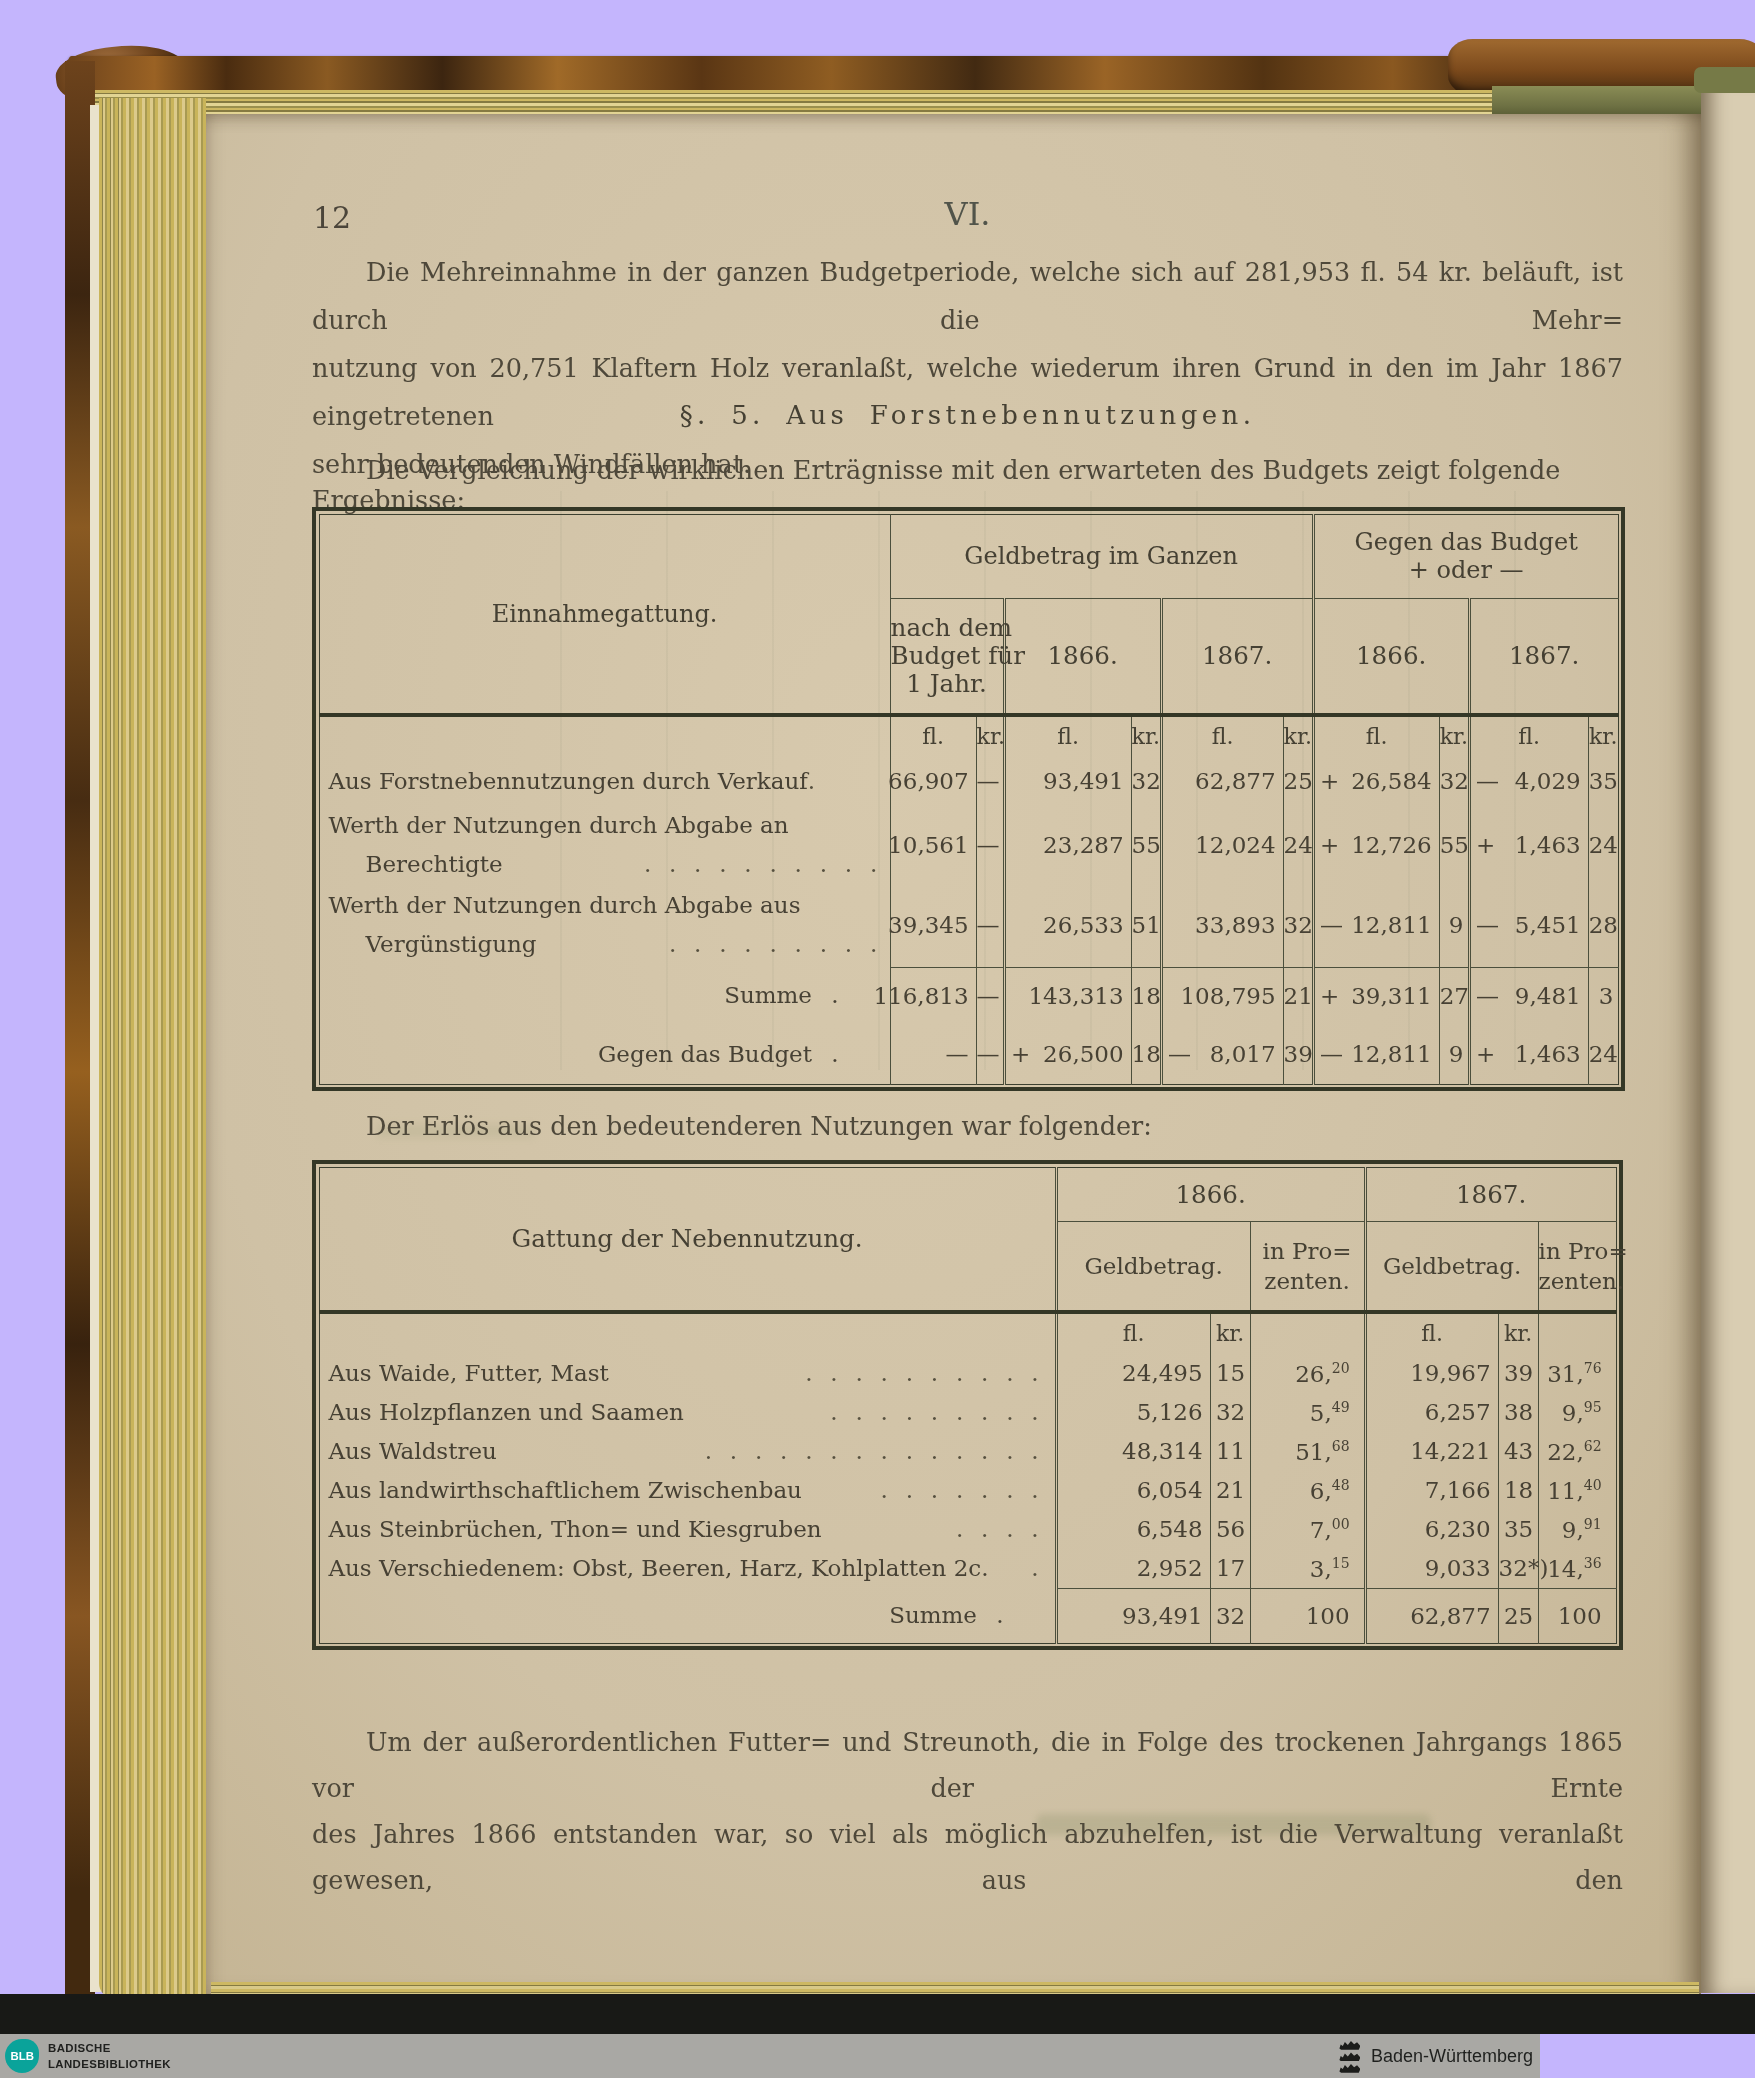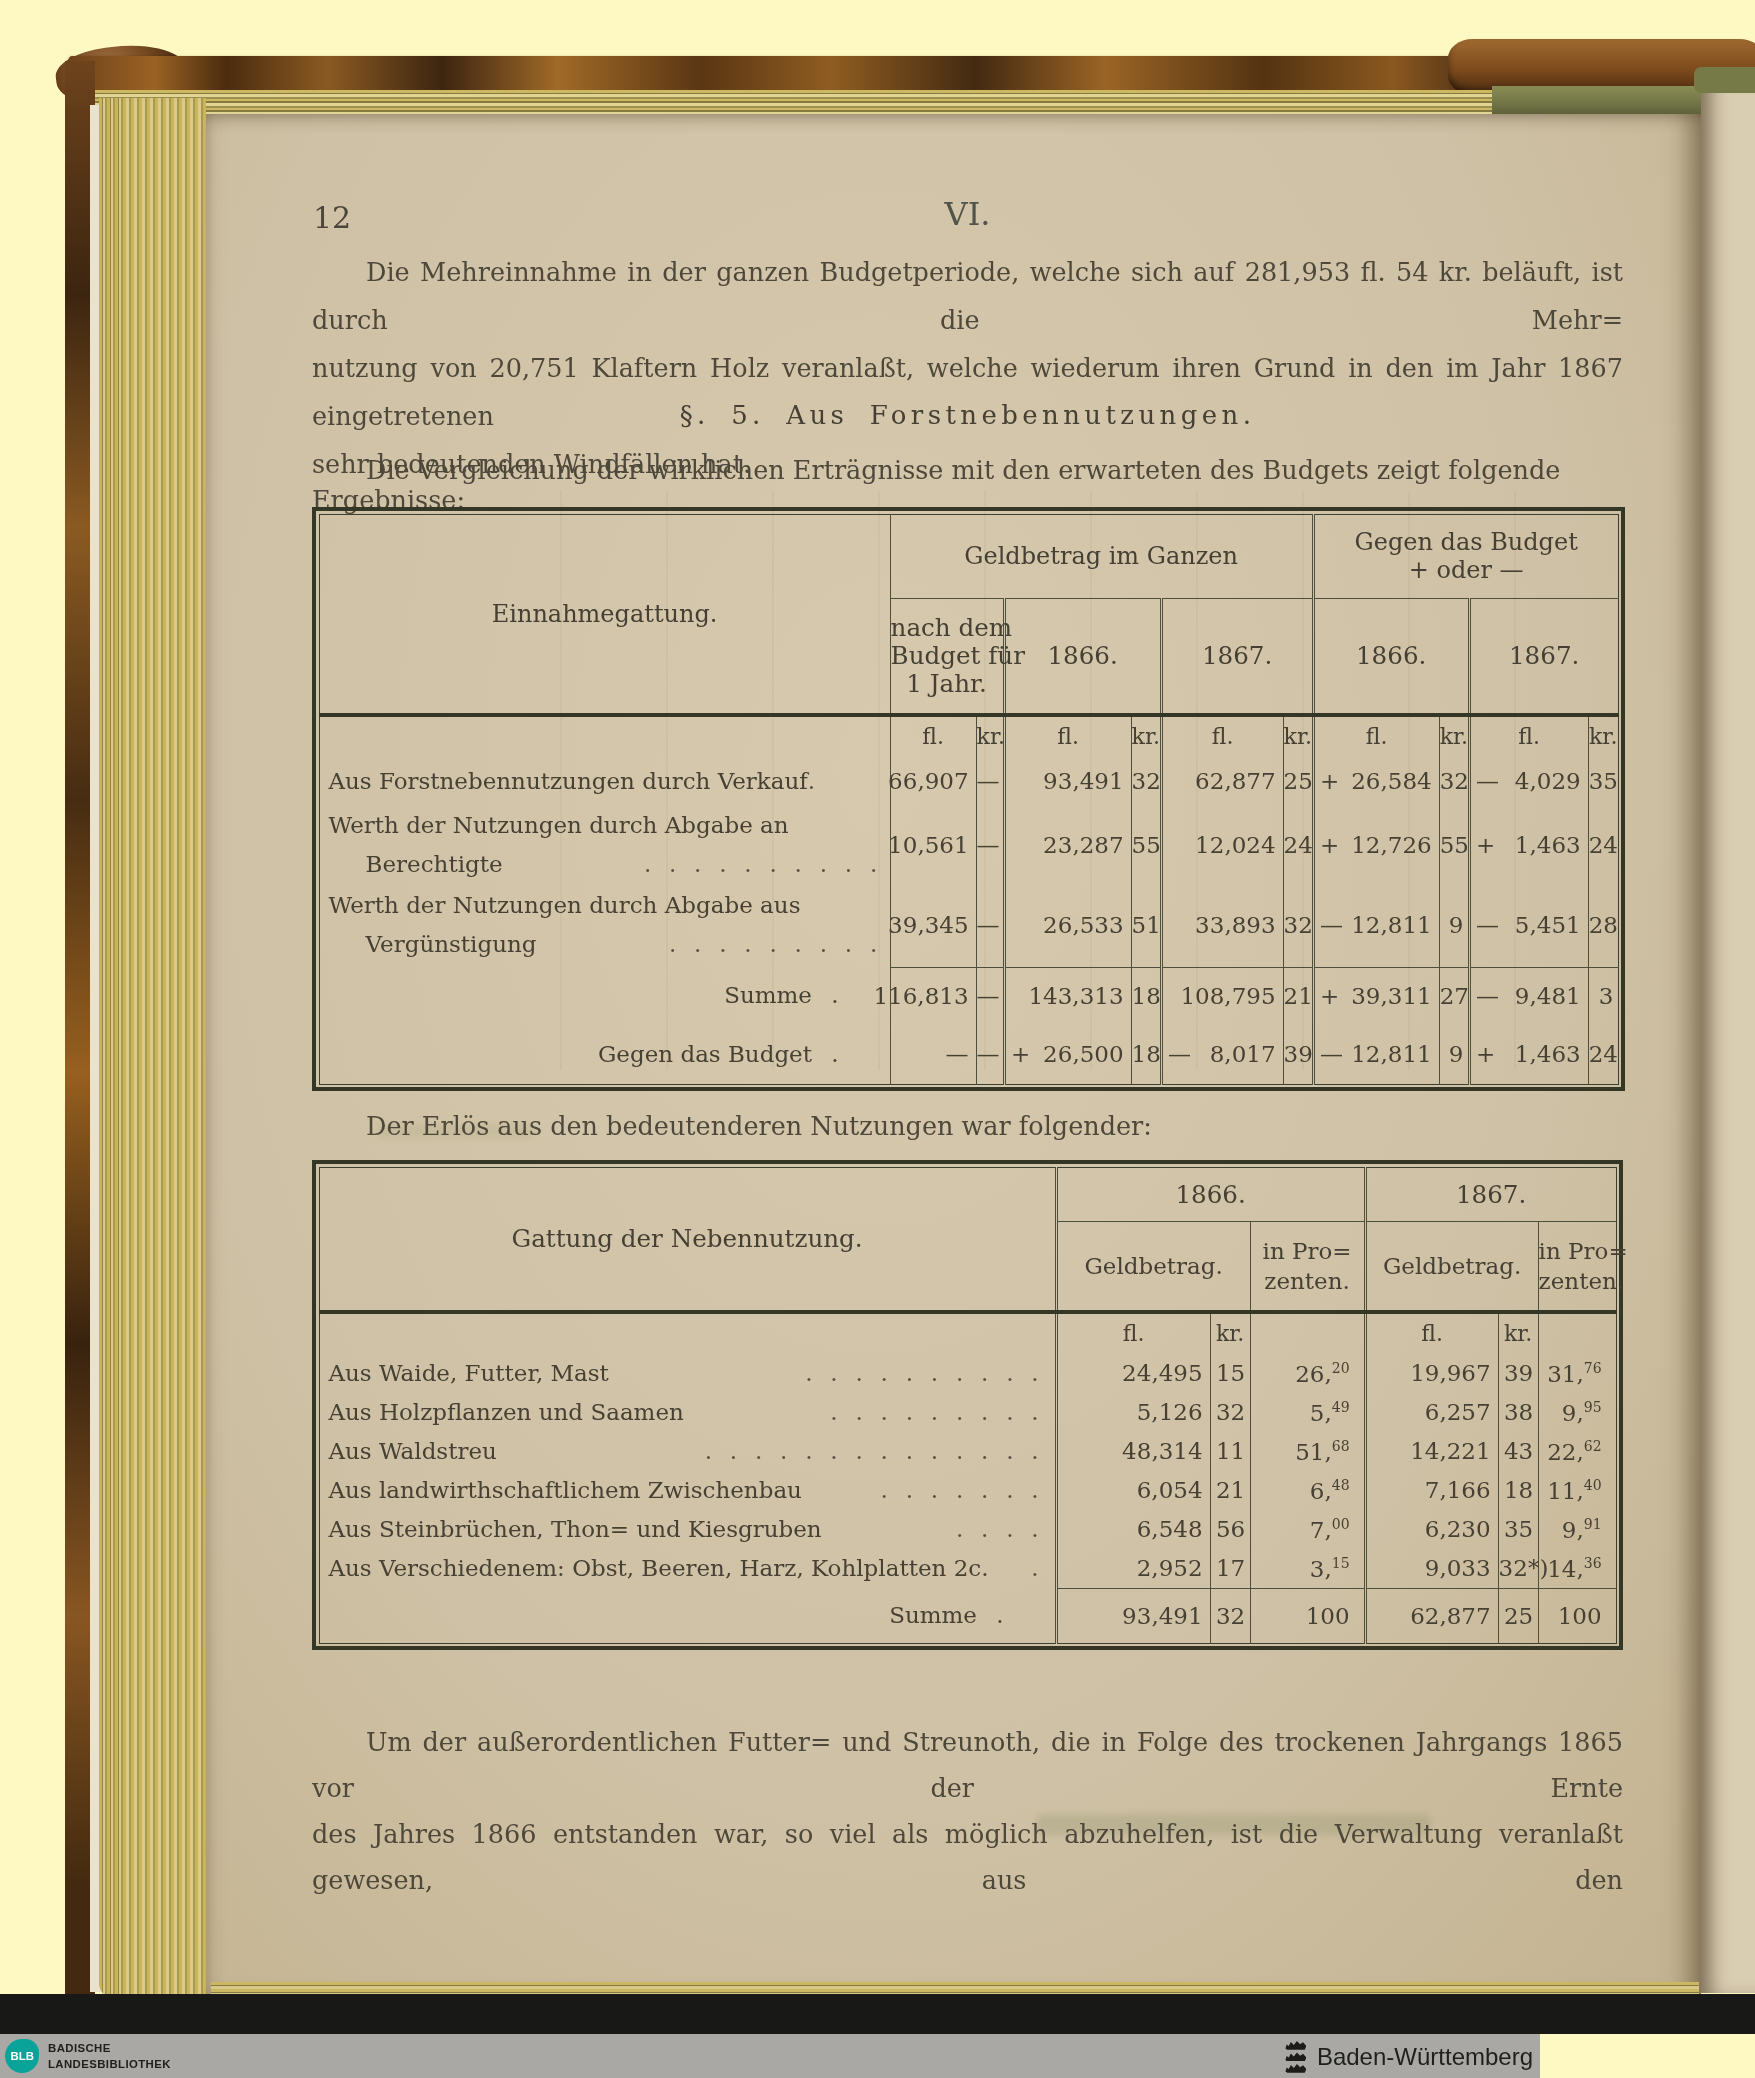--- a/index.html
+++ b/index.html
@@ -1,16 +1,16 @@
 <!DOCTYPE html>
 <html style="font-size:14px"><head>
 <meta charset="utf-8">
 <style>
   html,body{margin:0;padding:0;background:#101010;}
-  .stage{position:relative;width:1756px;height:2079px;background:#fef9c3;overflow:hidden;
+  .stage{position:relative;width:1756px;height:2079px;background:#c4b5fd;overflow:hidden;
          font-family:"DejaVu Serif","Liberation Serif",serif;}
   
   .cover-top{position:absolute;left:68px;top:56px;width:1440px;height:39px;border-radius:3.5px/7px;
     background:linear-gradient(90deg,#6d431c,#9a6224 6%,#4a2c10 11%,#8a5a22 18%,#3c2510 26%,#a06a28 34%,#5a3614 44%,#8f5d22 53%,#422a12 63%,#9a6426 72%,#533312 83%,#8a5820 92%,#3a2410);
     box-shadow:0 1.8px 2.6px rgba(0,0,0,.6);}
   .cover-corner{position:absolute;left:56px;top:46px;width:132px;height:58px;border-radius:40% 55% 45% 50%;
     background:radial-gradient(circle at 40% 40%,#a87443,#6d431c 55%,#35200c);transform:rotate(-7deg);}
   .leather-knob{position:absolute;left:1448px;top:39px;width:316px;height:56px;border-radius:24.6px/19.3px;
     background:linear-gradient(180deg,#a06a30,#7c4a1c 55%,#4a2c10);box-shadow:inset 0 -5.3px 7px rgba(0,0,0,.45);}
   .edges-top{position:absolute;left:81px;top:90px;width:1620px;height:30px;
@@ -89,21 +89,21 @@
   .gap-bottom{position:absolute;left:0;top:1994px;width:1756px;height:40px;background:#181916;}
   .bar{position:absolute;left:0;top:2034px;width:1540px;height:45px;background:#a9a8a4;
        font-family:"Liberation Sans","DejaVu Sans",sans-serif;}
   .blb-badge{position:absolute;left:5.3px;top:5.3px;width:34px;height:34px;border-radius:50% 40% 50% 50%;
     background:#0aa39a;color:#ffffff;font-size:11.4px;font-weight:bold;display:flex;align-items:center;justify-content:center;}
   .blb-name{position:absolute;left:48px;top:6.1px;font-size:11.4px;font-weight:bold;color:#20211f;line-height:16px;letter-spacing:0.4px;}
   .bw{position:absolute;right:7px;top:0;height:45px;display:flex;align-items:center;}
   .lions{display:flex;flex-direction:column;justify-content:center;gap:1.8px;margin-right:10.5px;}
   .lion{width:21px;height:9.7px;background:#1c1d1b;
     clip-path:polygon(0 85%,6% 45%,16% 60%,26% 18%,40% 50%,55% 8%,70% 42%,84% 22%,100% 60%,92% 100%,8% 100%);}
-  .bw-name{font-size:24px;color:#1f201e;}
+  .bw-name{font-size:18px;color:#1f201e;}
 </style>
 </head>
 <body>
 
 <div class="stage">
 
   <div class="cover-corner"></div>
   <div class="cover-top"></div>
   <div class="leather-knob"></div>
   <div class="edges-top"></div>

